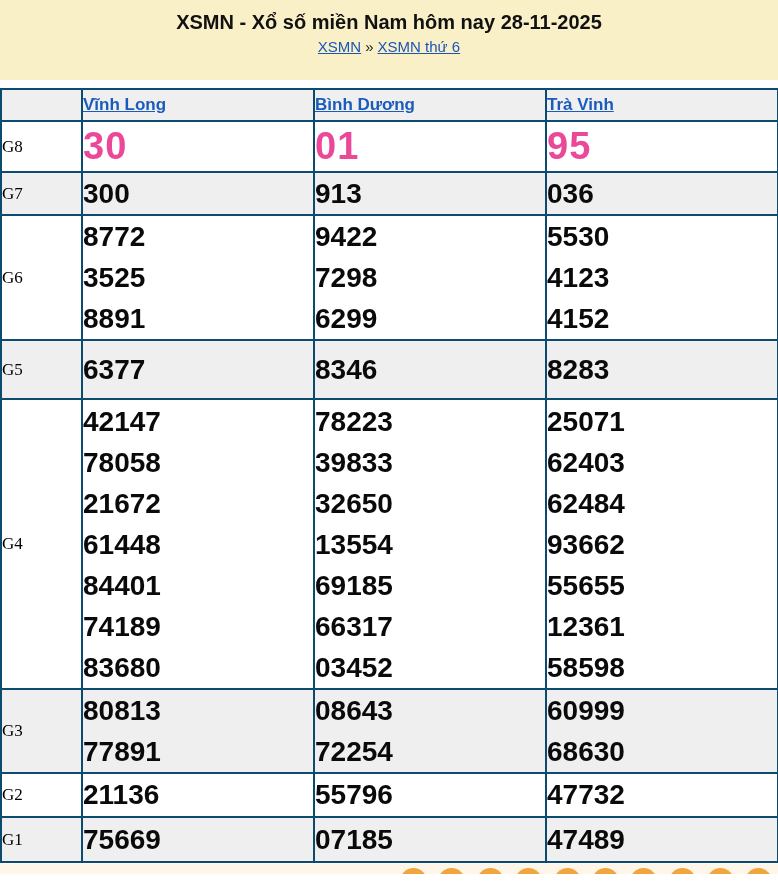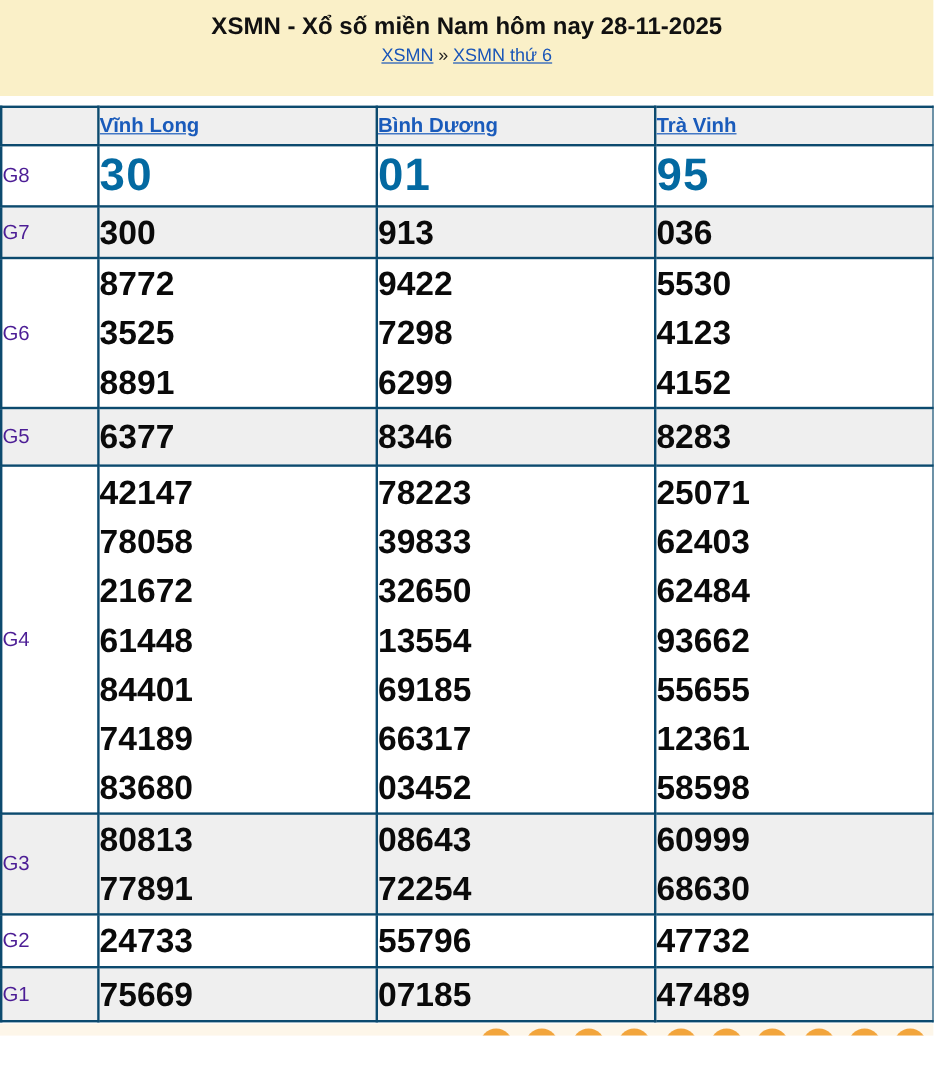--- a/index.html
+++ b/index.html
@@ -39,39 +39,39 @@
     vertical-align:middle;
     overflow:hidden;
   }
   col.c-lbl { width:81px; }
   col.c-prov { width:232px; }
   tr.head { height:32px; background:#efefef; }
   tr.head a {
     color:#1a5bbb; font-weight:bold; font-size:17px;
     text-decoration:underline; cursor:pointer;
   }
-  td.lbl { font-size:17px; font-weight:normal; color:#4c1d95; background:inherit; }
+  td.lbl { font-size:17px; font-weight:normal; color:#000000; background:inherit;font-family:Liberation Serif, serif; }
   td.num {
     font-size:28px; font-weight:bold; color:#0a0a0a;
     white-space:pre-line;
   }
   tr.gray { background:#efefef;padding-left:17px; }
   tr.white { background:#ffffff; }
   tr.r-g8 { height:51px; }
   tr.r-g7 { height:43px; }
   tr.r-g6 { height:123px; }
-  tr.r-g5 { height:48px; }
+  tr.r-g5 { height:59px; }
   tr.r-g4 { height:290px; }
   tr.r-g3 { height:83px; }
   tr.r-g2 { height:44px; }
   tr.r-g1 { height:45px; }
   tr.r-db { height:48px; }
   tr.r-g6 td.num, tr.r-g4 td.num, tr.r-g3 td.num { line-height:41px; }
   td.num.red {
-    color:#0369a1; font-size:38px; letter-spacing:1px;
+    color:#ec4899; font-size:38px; letter-spacing:1px;
   }
 
   
   .lotto-strip {
     position:relative;
     width:778px; height:10px;
     margin-top:1px;
     background:#fdf6e9;
     overflow:hidden;
   }
@@ -177,21 +177,21 @@
     <td class="num">80813
 77891</td>
     <td class="num">08643
 72254</td>
     <td class="num">60999
 68630</td>
   </tr>
 
   <tr class="white r-g2">
     <td class="lbl">G2</td>
-    <td class="num">24733</td>
+    <td class="num">21136</td>
     <td class="num">55796</td>
     <td class="num">47732</td>
   </tr>
 
   <tr class="gray r-g1">
     <td class="lbl">G1</td>
     <td class="num">75669</td>
     <td class="num">07185</td>
     <td class="num">47489</td>
   </tr>

